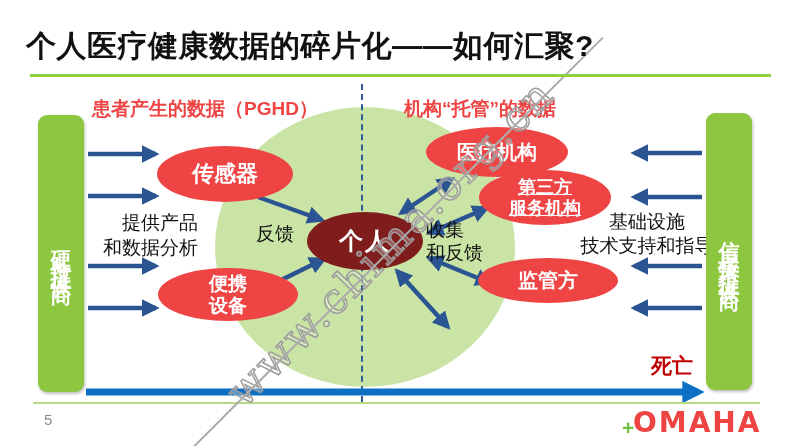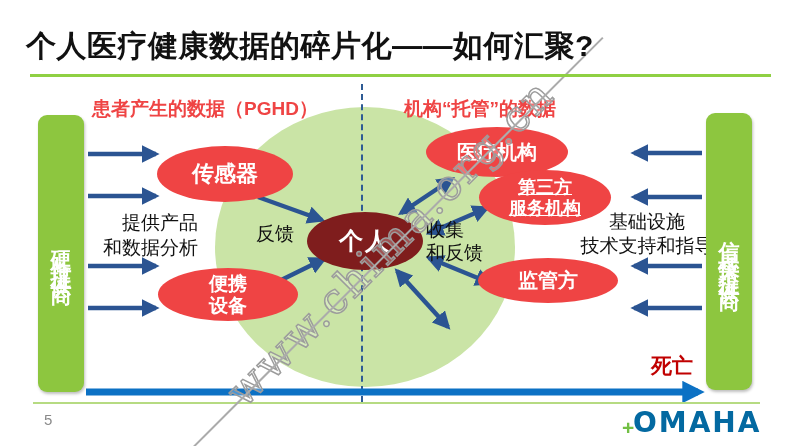--- a/index.html
+++ b/index.html
@@ -46,21 +46,21 @@
 
   .watermark{position:absolute;left:125px;top:212px;width:530px;height:60px;transform:rotate(-45deg);display:flex;align-items:center;justify-content:center;z-index:6;pointer-events:none;}
   .wm-text{font-family:"DejaVu Serif",serif;font-size:42px;letter-spacing:3px;color:rgba(255,255,255,.25);-webkit-text-stroke:1.5px #9C9C9C;white-space:nowrap;}
   .wm-line{position:absolute;left:-30px;right:-30px;top:58%;border-top:2px solid #ABABAB;}
 
   .bottom-line{position:absolute;left:33px;top:402px;width:727px;height:2px;background:#B6DB82;z-index:4;}
   .page-num{position:absolute;left:44px;top:411px;font-size:15px;color:#8a8a8a;z-index:5;}
 
   .logo{position:absolute;left:624px;top:406px;height:36px;z-index:5;}
   .logo-plus{position:absolute;left:-2px;bottom:2px;font-size:21px;font-weight:bold;color:#72BF44;}
-  .logo-text{display:inline-block;padding-left:9px;font-size:28px;font-weight:bold;letter-spacing:2px;color:#0369a1;font-family:"DejaVu Sans",sans-serif;}
+  .logo-text{display:inline-block;padding-left:9px;font-size:28px;font-weight:bold;letter-spacing:2px;color:#ef4444;font-family:"DejaVu Sans",sans-serif;}
 </style>
 </head>
 <body>
 
 <div class="slide">
 
   <div class="title">个人医疗健康数据的碎片化——如何汇聚?</div>
   <div class="title-underline"></div>
 
   <div class="big-circle"></div>

